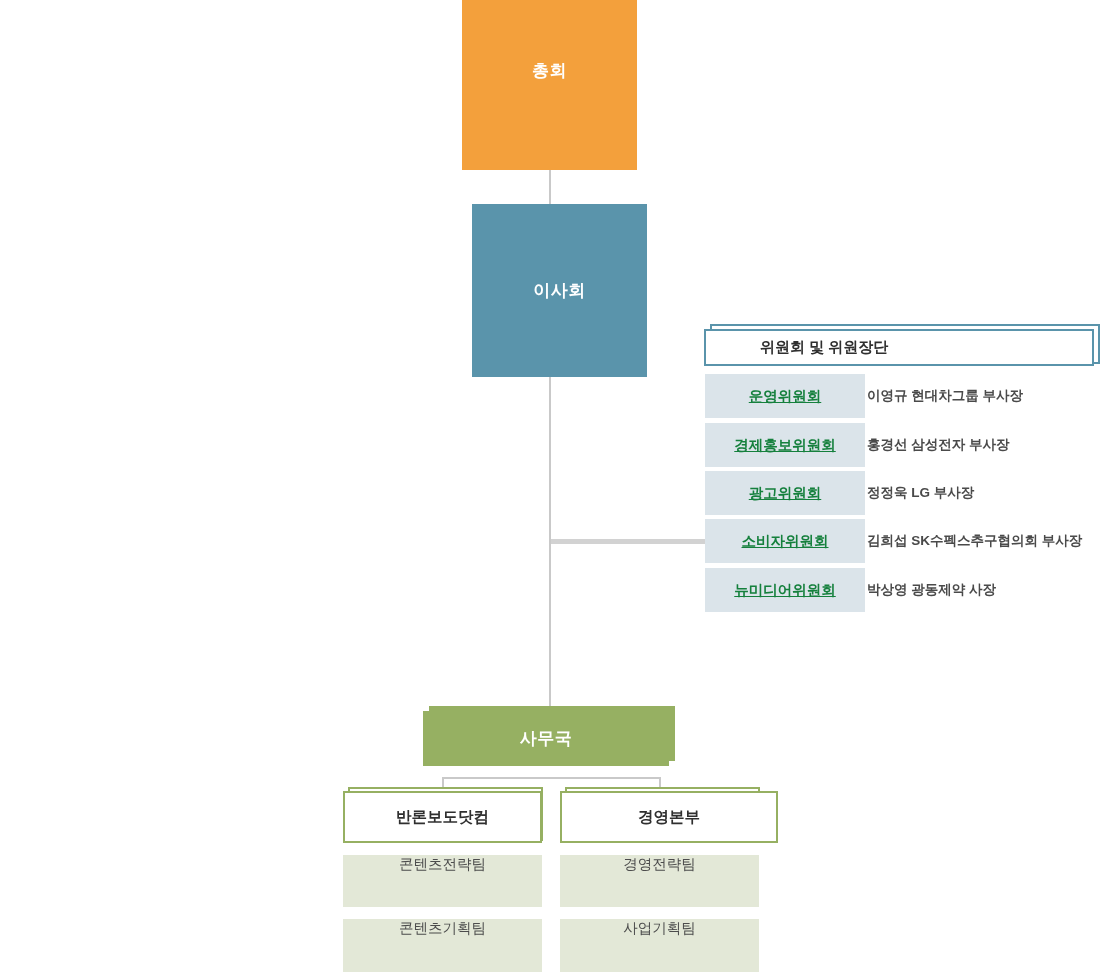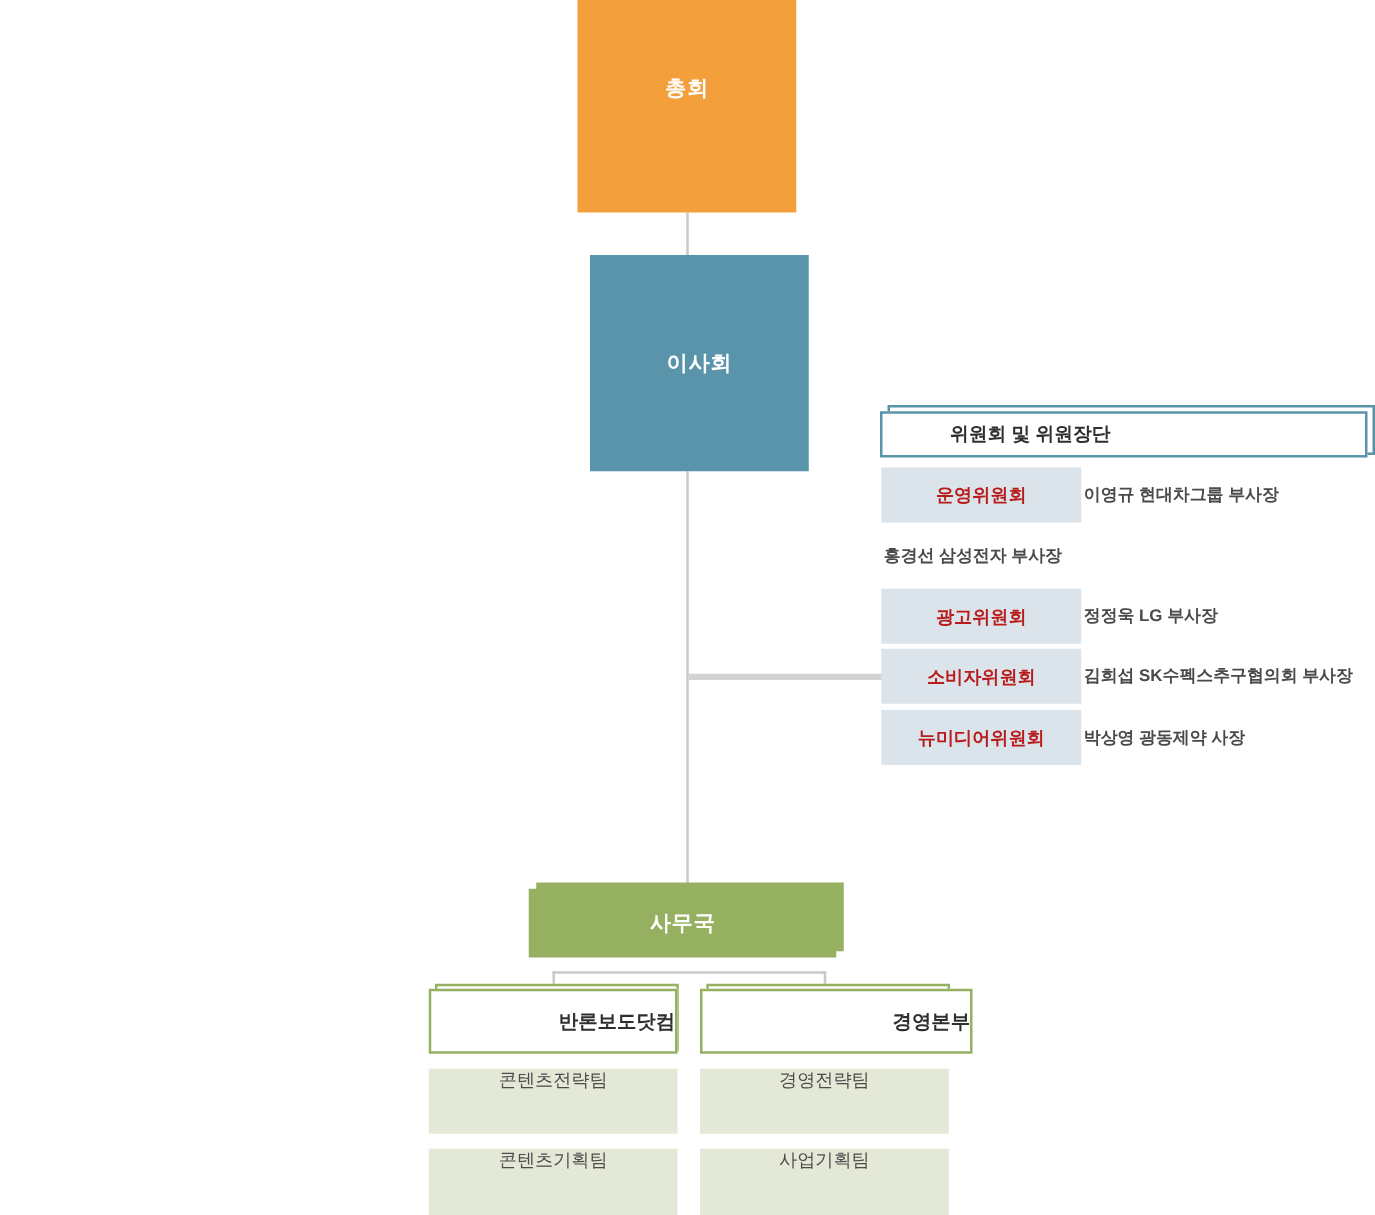--- a/index.html
+++ b/index.html
@@ -85,40 +85,41 @@
   }
   .committee-name {
     width: 160px;
     height: 44px;
     background: #dbe4ea;
     display: flex;
     align-items: center;
     justify-content: center;
     font-size: 14.5px;
     font-weight: bold;
-    color: #b91c1c;
-    box-sizing: border-box;
+    color: #15803d;
+    box-sizing: border-box;
+    text-decoration: underline;
   }
   .committee-person {
     margin-left: 2px;
     font-size: 13.5px;
     font-weight: bold;
     color: #4a4a4a;
     white-space: nowrap;
   }
 
   
   .dept-box {
     position: absolute;
     box-sizing: border-box;
     background: #ffffff;
     border: 2px solid #96b062;
     display: flex;
     align-items: center;
-    justify-content: flex-end;
+    justify-content: center;
     font-size: 15.5px;
     font-weight: bold;
     color: #2f2f2f;
   }
   .team-box {
     position: absolute;
     box-sizing: border-box;
     background: #e3e8d7;
     display: flex;
     align-items: flex-start;
@@ -151,20 +152,21 @@
   <div class="committee-header" style="left:704px; top:329px; width:390px; height:37px;">
     <span class="ch-label">위원회 및 위원장단</span>
   </div>
 
   <div class="committee-row" style="top:374px;">
     <div class="committee-name">운영위원회</div>
     <div class="committee-person">이영규 현대차그룹 부사장</div>
   </div>
 
   <div class="committee-row" style="top:423px;">
+    <div class="committee-name">경제홍보위원회</div>
     <div class="committee-person">홍경선 삼성전자 부사장</div>
   </div>
 
   <div class="committee-row" style="top:471px;">
     <div class="committee-name">광고위원회</div>
     <div class="committee-person">정정욱 LG 부사장</div>
   </div>
 
   <div class="committee-row" style="top:519px;">
     <div class="committee-name">소비자위원회</div>

